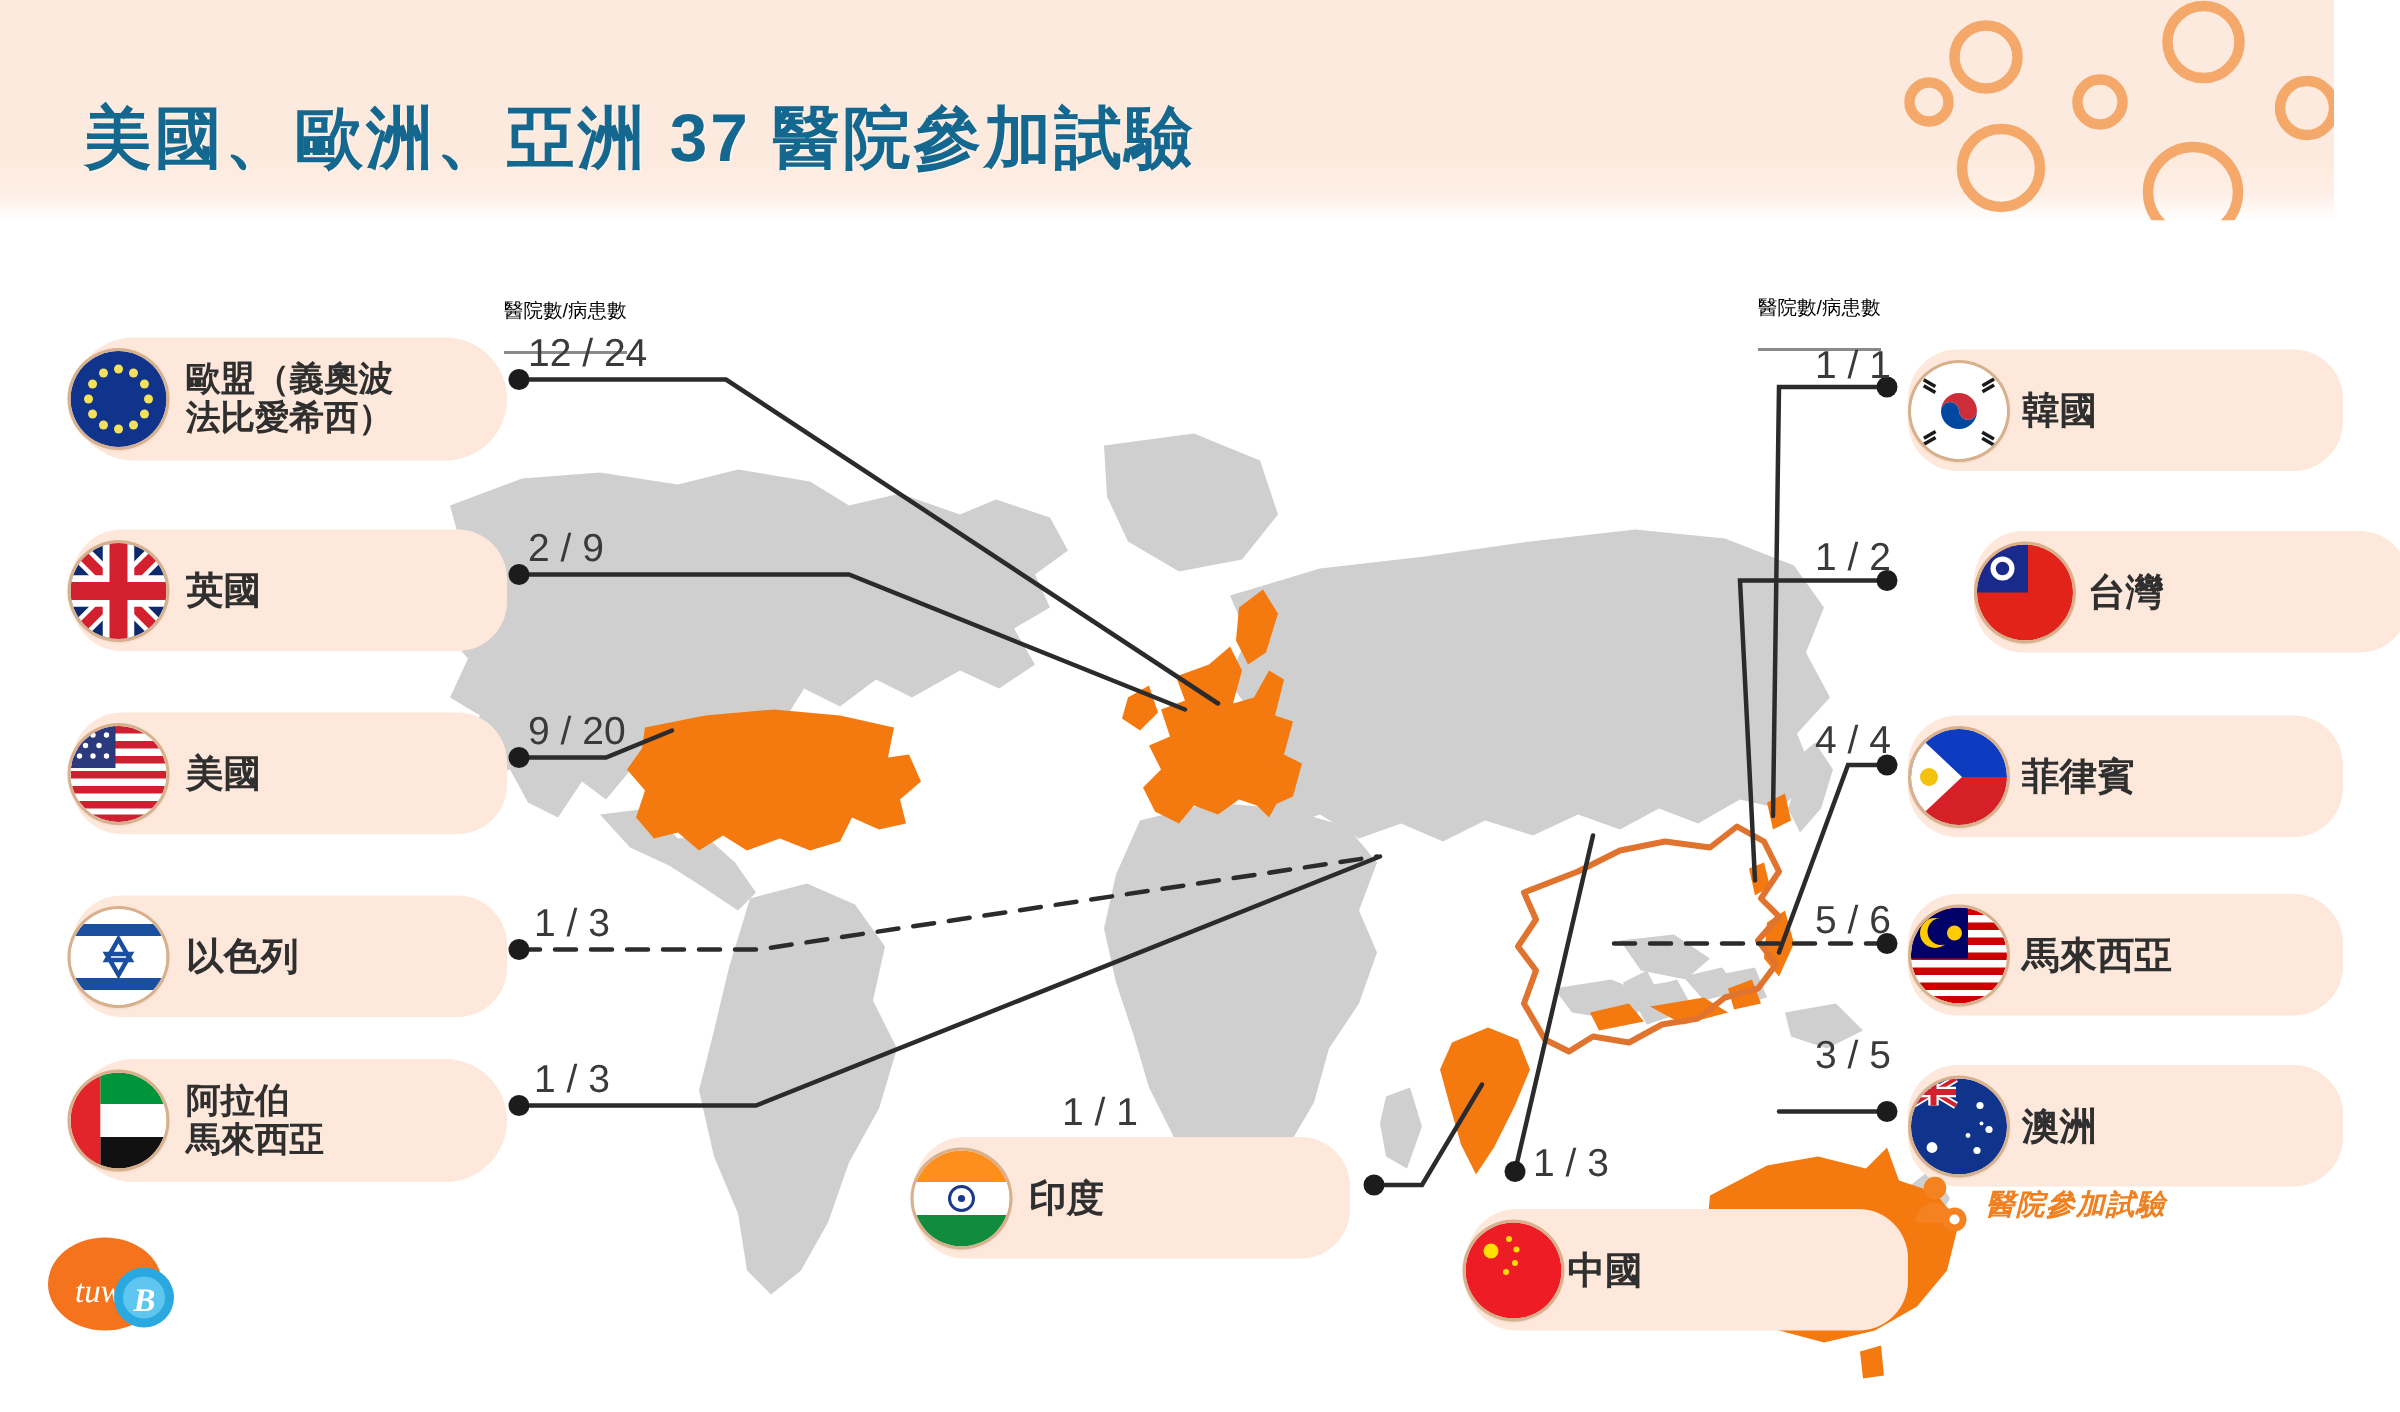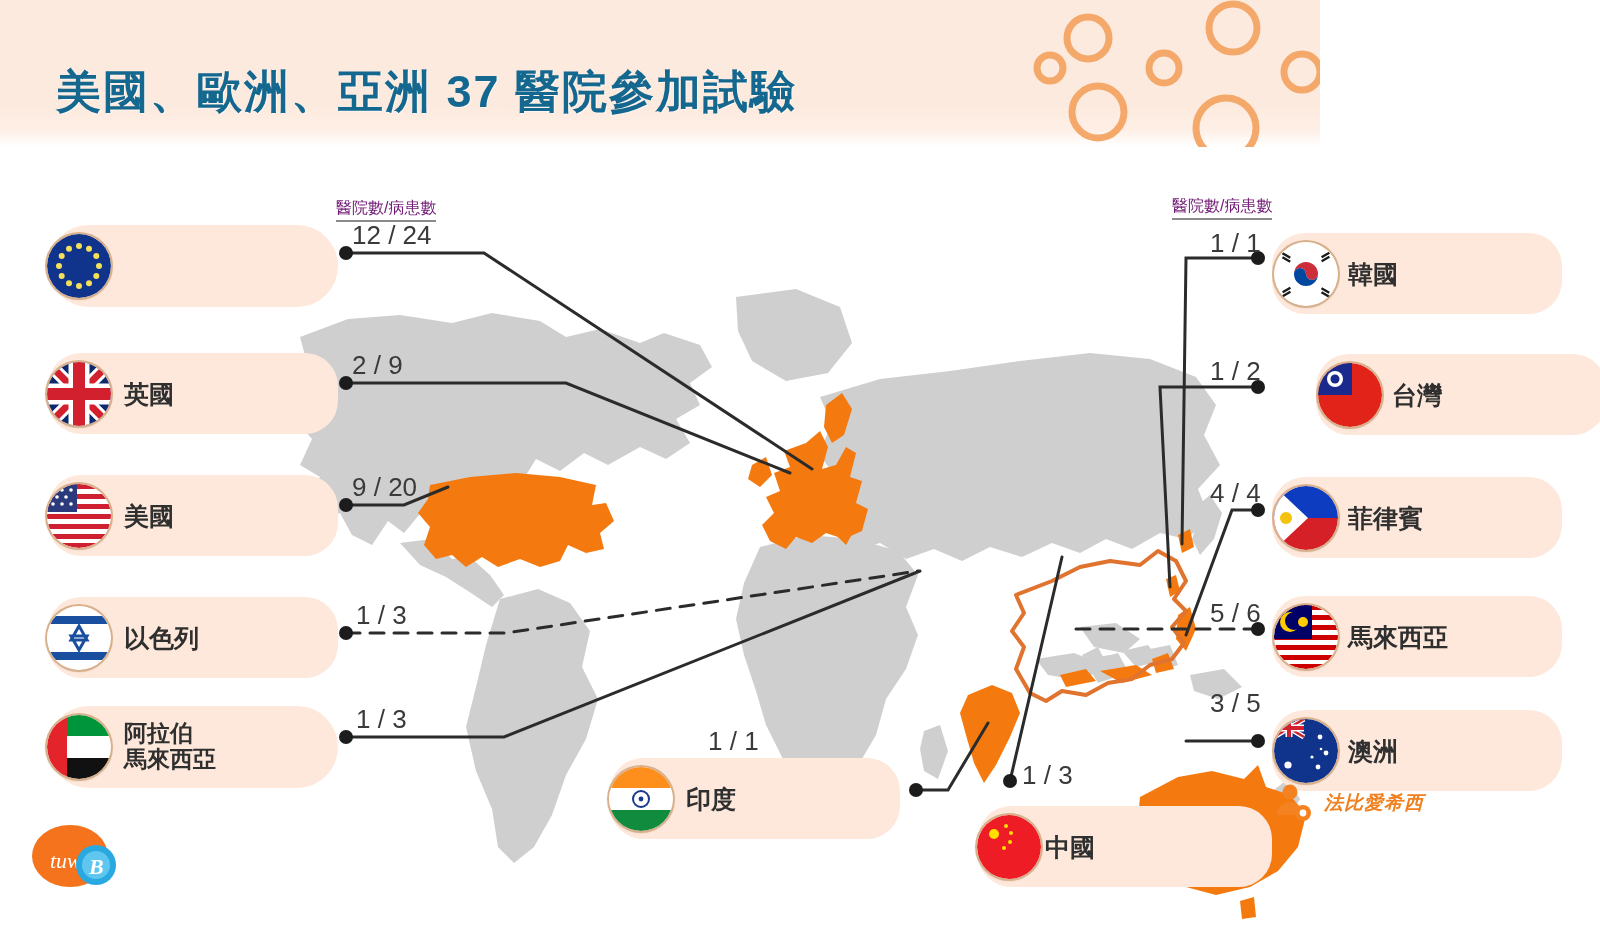--- a/index.html
+++ b/index.html
@@ -8,44 +8,44 @@
   }
   body {
     width: 1600px; height: 941px;
     position: relative; overflow: hidden;
     font-family: "Liberation Sans", "DejaVu Sans", sans-serif;
   }
 
   
   #header-band {
     position: absolute; left: 0; top: 0;
-    width: 1320px; height: 147px;
+    width: 1556px; height: 147px;
     background: linear-gradient(180deg, #fdeade 0%, #fdeade 72%, #feefe6 88%, #ffffff 100%);
     overflow: hidden;
   }
   #header-bubbles { position: absolute; right: 0; top: 0; width: 290px; height: 147px; }
   #page-title {
     position: absolute; left: 56px; top: 62px;
     font-size: 45px; font-weight: bold; letter-spacing: 2px;
     color: #14688f;
     text-shadow: 1px 1px 0 rgba(255,255,255,.55);
     white-space: nowrap;
   }
 
   
   #map-layer { position: absolute; left: 0; top: 147px; width: 1600px; height: 794px; }
   #world-map { position: absolute; left: 0; top: 0; width: 1600px; height: 794px; }
   #connector-layer { position: absolute; left: 0; top: 0; width: 1600px; height: 794px; }
 
   
   .col-caption {
     position: absolute;
-    font-size: 16px; color: #701a75;
+    font-size: 13px; color: #000000;
     border-bottom: 2px solid #8a8a8a;
-    padding-bottom: 1px; white-space: nowrap;
+    padding-bottom: 18px; white-space: nowrap;
   }
   #caption-left  { left: 336px; top: 198px; }
   #caption-right { left: 1172px; top: 196px; }
 
   
   .pill {
     position: absolute;
     display: flex; align-items: center;
     height: 81px;
     background: #fde8db;
@@ -254,20 +254,22 @@
           <circle cx="42" cy="49.3" r="3"></circle>
         <circle cx="32" cy="52" r="3"></circle>
           <circle cx="22" cy="49.3" r="3"></circle>
           <circle cx="14.7" cy="42" r="3"></circle>
         <circle cx="12" cy="32" r="3"></circle>
           <circle cx="14.7" cy="22" r="3"></circle>
           <circle cx="22" cy="14.7" r="3"></circle>
       </g>
       </svg>
   </span>
+  <span class="pill-label">歐盟（義奧波
+法比愛希西）</span>
 </div>
 <div class="ratio" style="left:352px; top:220px;">12 / 24</div>
 
 <div class="pill left" style="top:353px;">
   <span class="flag">
     <svg viewBox="0 0 64 64">
         <clipPath id="cUK">
           <circle cx="32" cy="32" r="32"></circle>
         </clipPath>
       <g clip-path="url(#cUK)">
@@ -507,21 +509,21 @@
 </div>
 <div class="ratio" style="left:1022px; top:760px;">1 / 3</div>
 
 <div id="legend">
   <svg id="legend-icon" viewBox="0 0 42 42">
     <circle cx="18" cy="10" r="7.5" fill="#f58220"></circle>
     <path d="M5 33 a13 13 0 0 1 26 0 Z" fill="#f58220"></path>
     <circle cx="31" cy="31" r="8" fill="#f58220"></circle>
     <circle cx="31" cy="31" r="3.4" fill="#ffffff"></circle>
   </svg>
-  <span id="legend-text">法比愛希西</span>
+  <span id="legend-text">醫院參加試驗</span>
 </div>
 
 <svg id="logo" viewBox="0 0 96 76">
   <ellipse cx="42" cy="38" rx="38" ry="31" fill="#f4731c"></ellipse>
   <text x="22" y="50" font-family="'Liberation Serif', serif" font-style="italic" font-size="22" fill="#ffffff">tuw</text>
   <circle cx="68" cy="47" r="20" fill="#2aa8e0"></circle>
   <circle cx="68" cy="47" r="14" fill="#5fc6ef"></circle>
   <text x="61" y="56" font-family="'Liberation Serif', serif" font-style="italic" font-weight="bold" font-size="22" fill="#ffffff">B</text>
 </svg>
 

